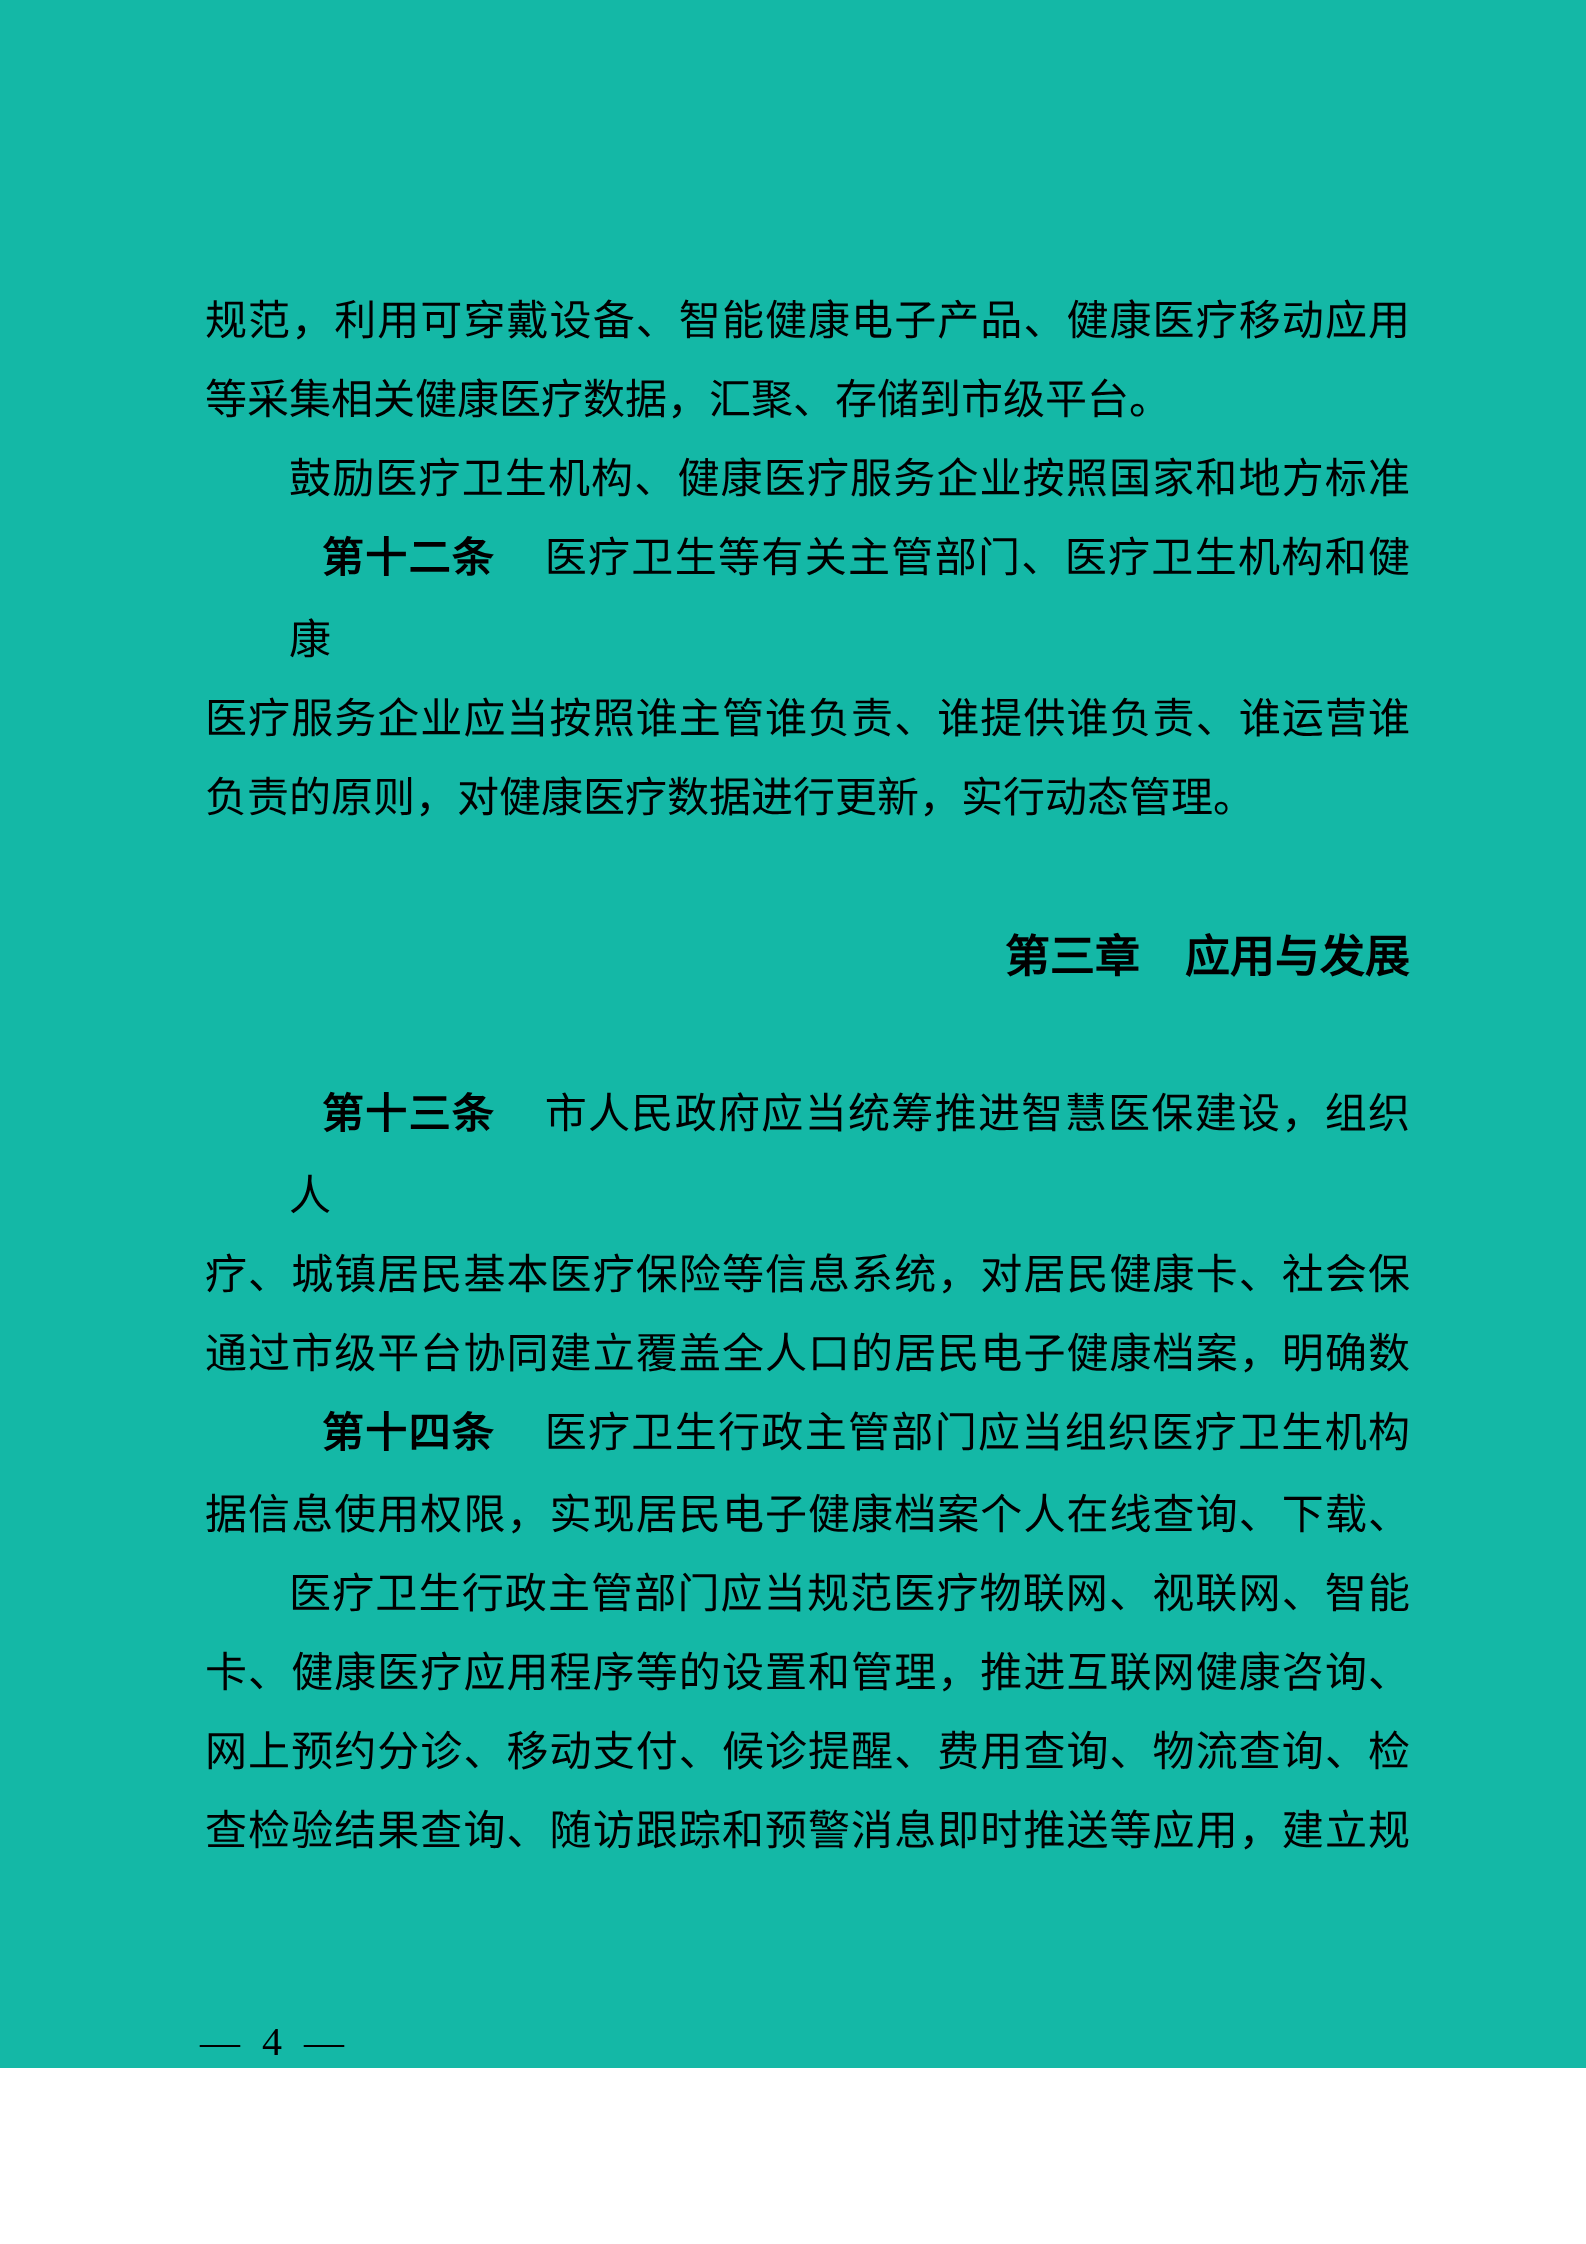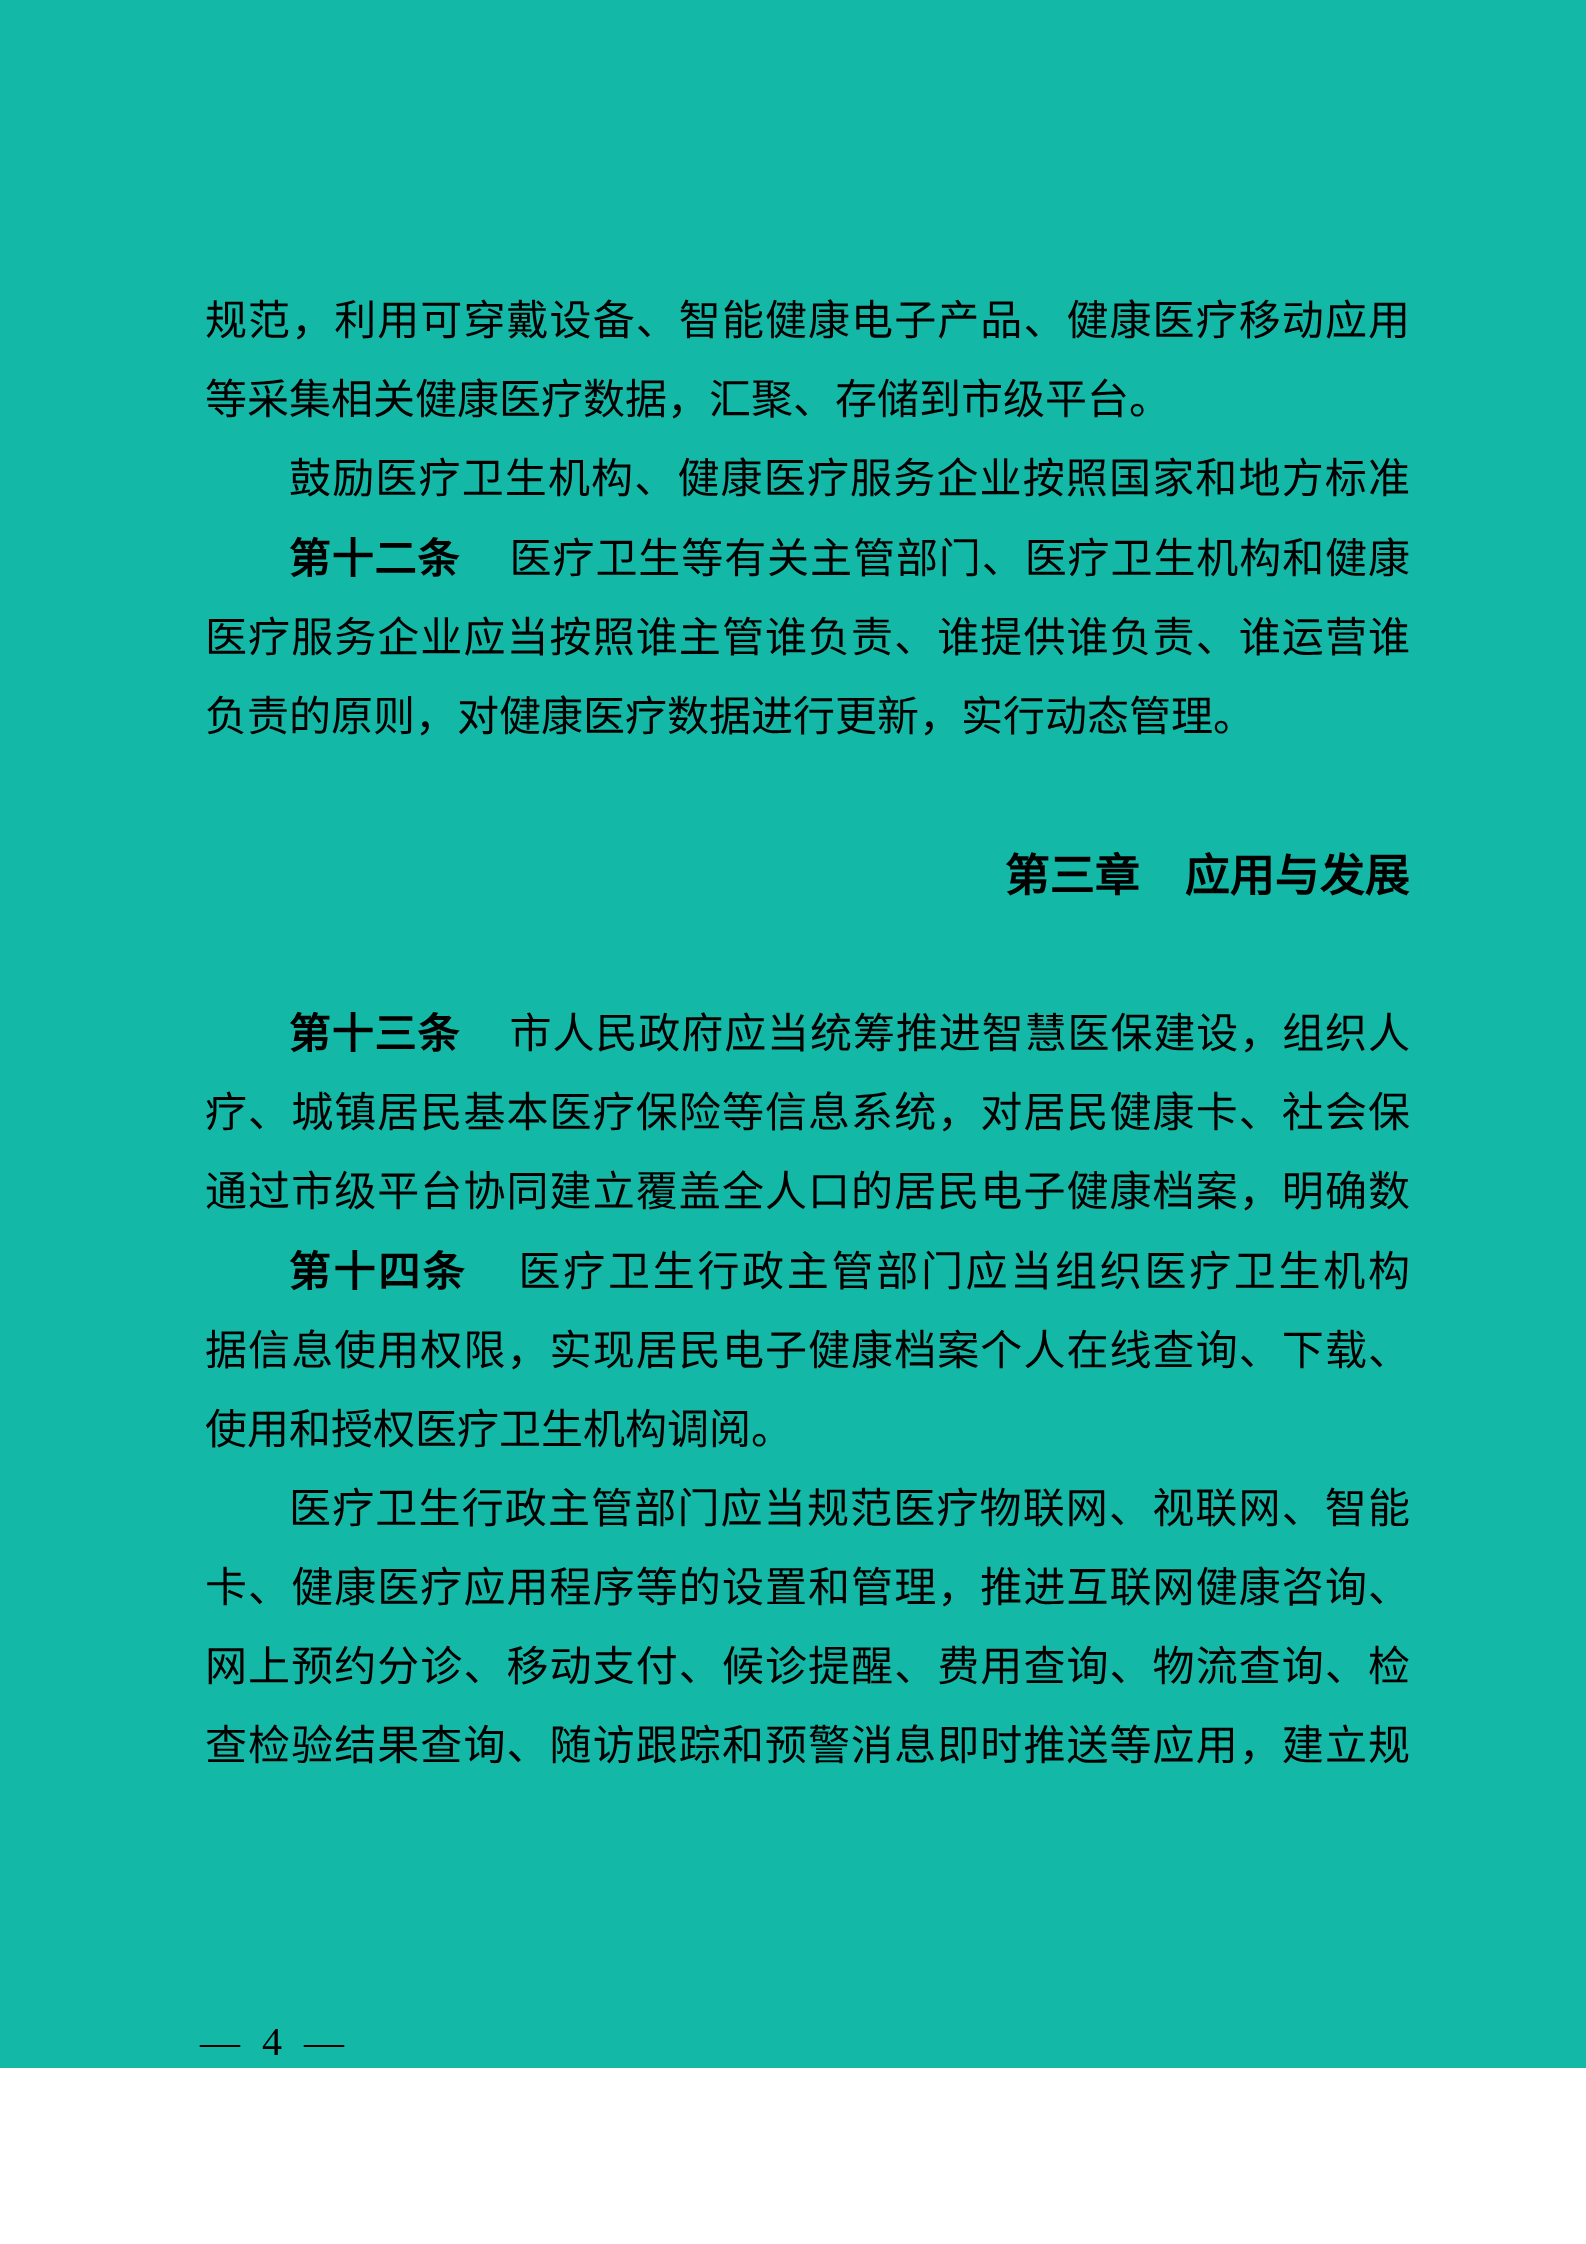--- a/index.html
+++ b/index.html
@@ -23,23 +23,24 @@
   .line {
     font-family: "Liberation Serif", "DejaVu Serif", serif;
     font-size: 42px;
     line-height: 79px;
     text-align: justify;
     color: #000000;
   }
   .line.full { text-align-last: justify; }
   .line.indent { padding-left: 84px; }
   .artnum {
-    font-family: Liberation Sans, sans-serif;
+    font-family: Liberation Mono, monospace;
     font-weight: bold;
     margin-right: 6px;
+    margin-left: 33px;
   }
   .chapter {
     height: 237px;
     line-height: 237px;
     text-align: right;
     font-family: "Liberation Sans", "DejaVu Sans", sans-serif;
     font-weight: bold;
     font-size: 45px;
     color: #000000;
   }
@@ -65,20 +66,19 @@
       <div class="line indent full">鼓励医疗卫生机构、健康医疗服务企业按照国家和地方标准</div>
       <div class="line indent full"><span class="artnum">第十二条</span>　医疗卫生等有关主管部门、医疗卫生机构和健康</div>
       <div class="line full">医疗服务企业应当按照谁主管谁负责、谁提供谁负责、谁运营谁</div>
       <div class="line">负责的原则，对健康医疗数据进行更新，实行动态管理。</div>
       <div class="chapter">第三章　应用与发展</div>
       <div class="line indent full"><span class="artnum">第十三条</span>　市人民政府应当统筹推进智慧医保建设，组织人</div>
       <div class="line full">疗、城镇居民基本医疗保险等信息系统，对居民健康卡、社会保</div>
       <div class="line full">通过市级平台协同建立覆盖全人口的居民电子健康档案，明确数</div>
       <div class="line indent full"><span class="artnum">第十四条</span>　医疗卫生行政主管部门应当组织医疗卫生机构</div>
       <div class="line full">据信息使用权限，实现居民电子健康档案个人在线查询、下载、</div>
-      <div class="line">使用和授权医疗卫生机构调阅。</div>
       <div class="line indent full">医疗卫生行政主管部门应当规范医疗物联网、视联网、智能</div>
       <div class="line full">卡、健康医疗应用程序等的设置和管理，推进互联网健康咨询、</div>
       <div class="line full">网上预约分诊、移动支付、候诊提醒、费用查询、物流查询、检</div>
       <div class="line full">查检验结果查询、随访跟踪和预警消息即时推送等应用，建立规</div>
     </div>
   <div class="footer">— 4 —</div>
 </div>
 
 </body></html>

